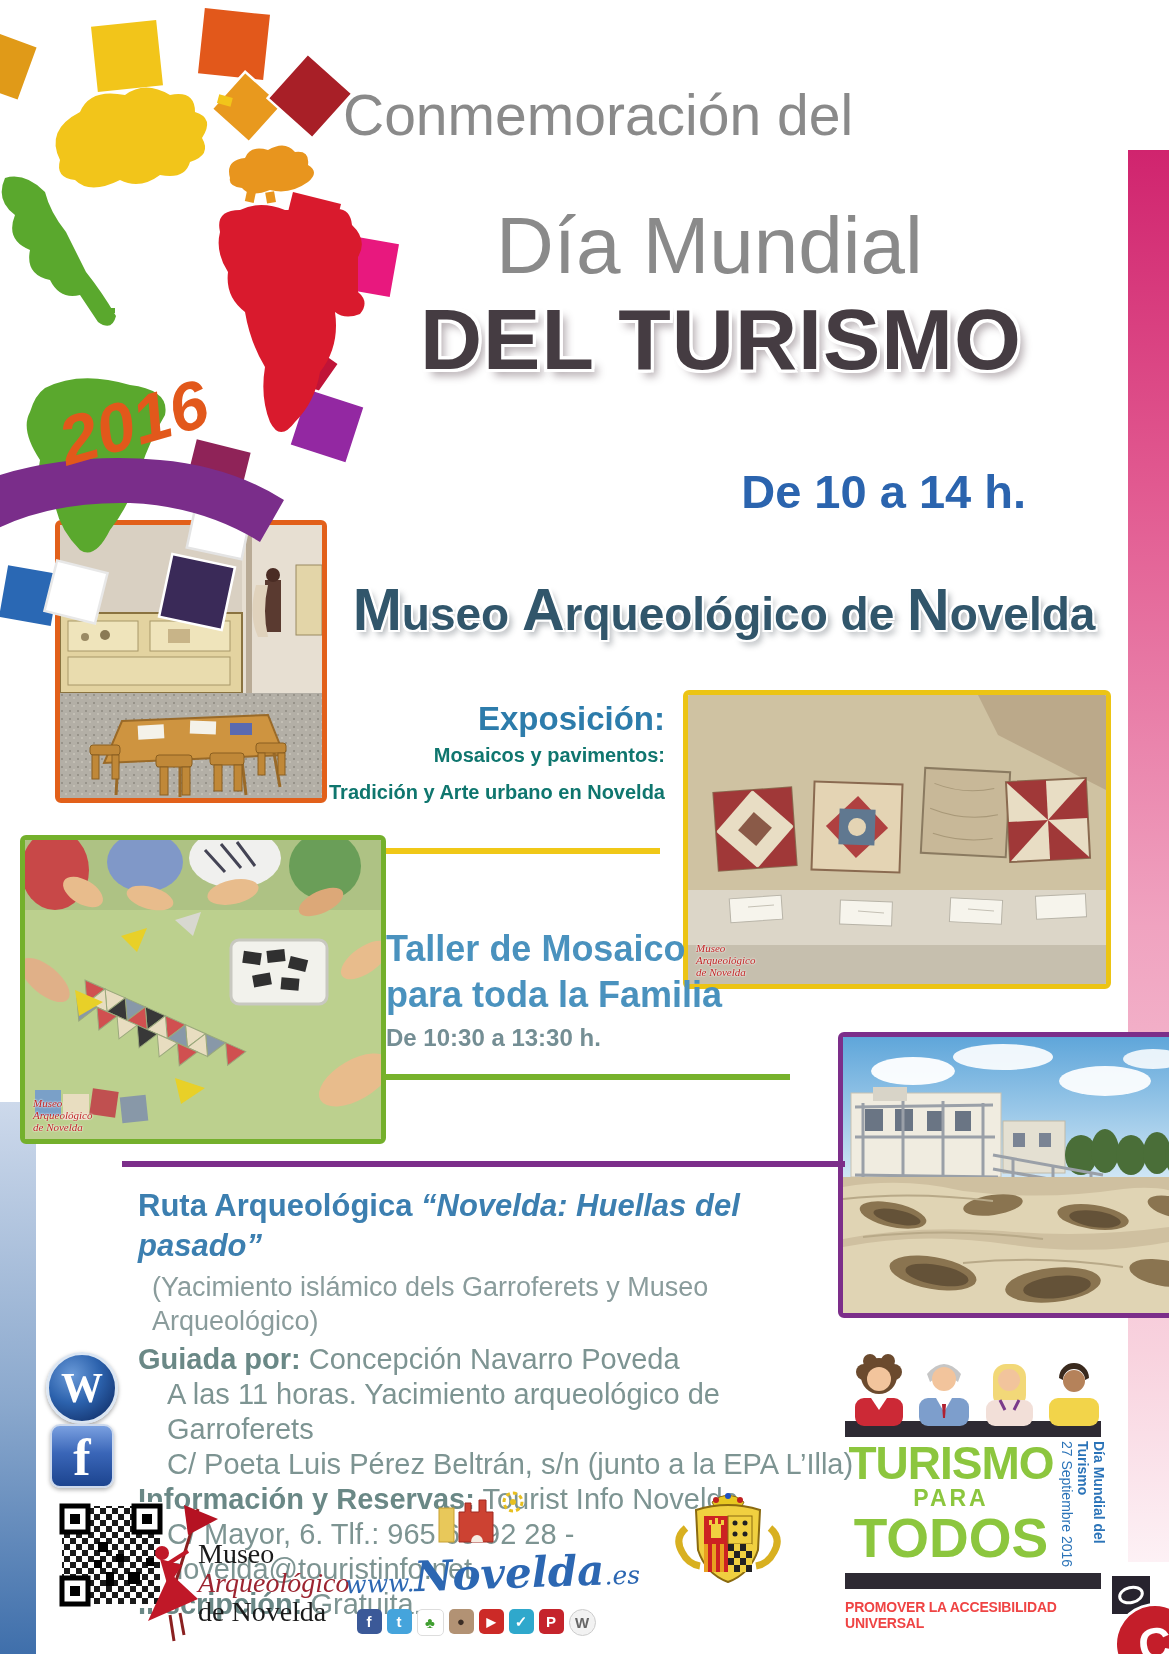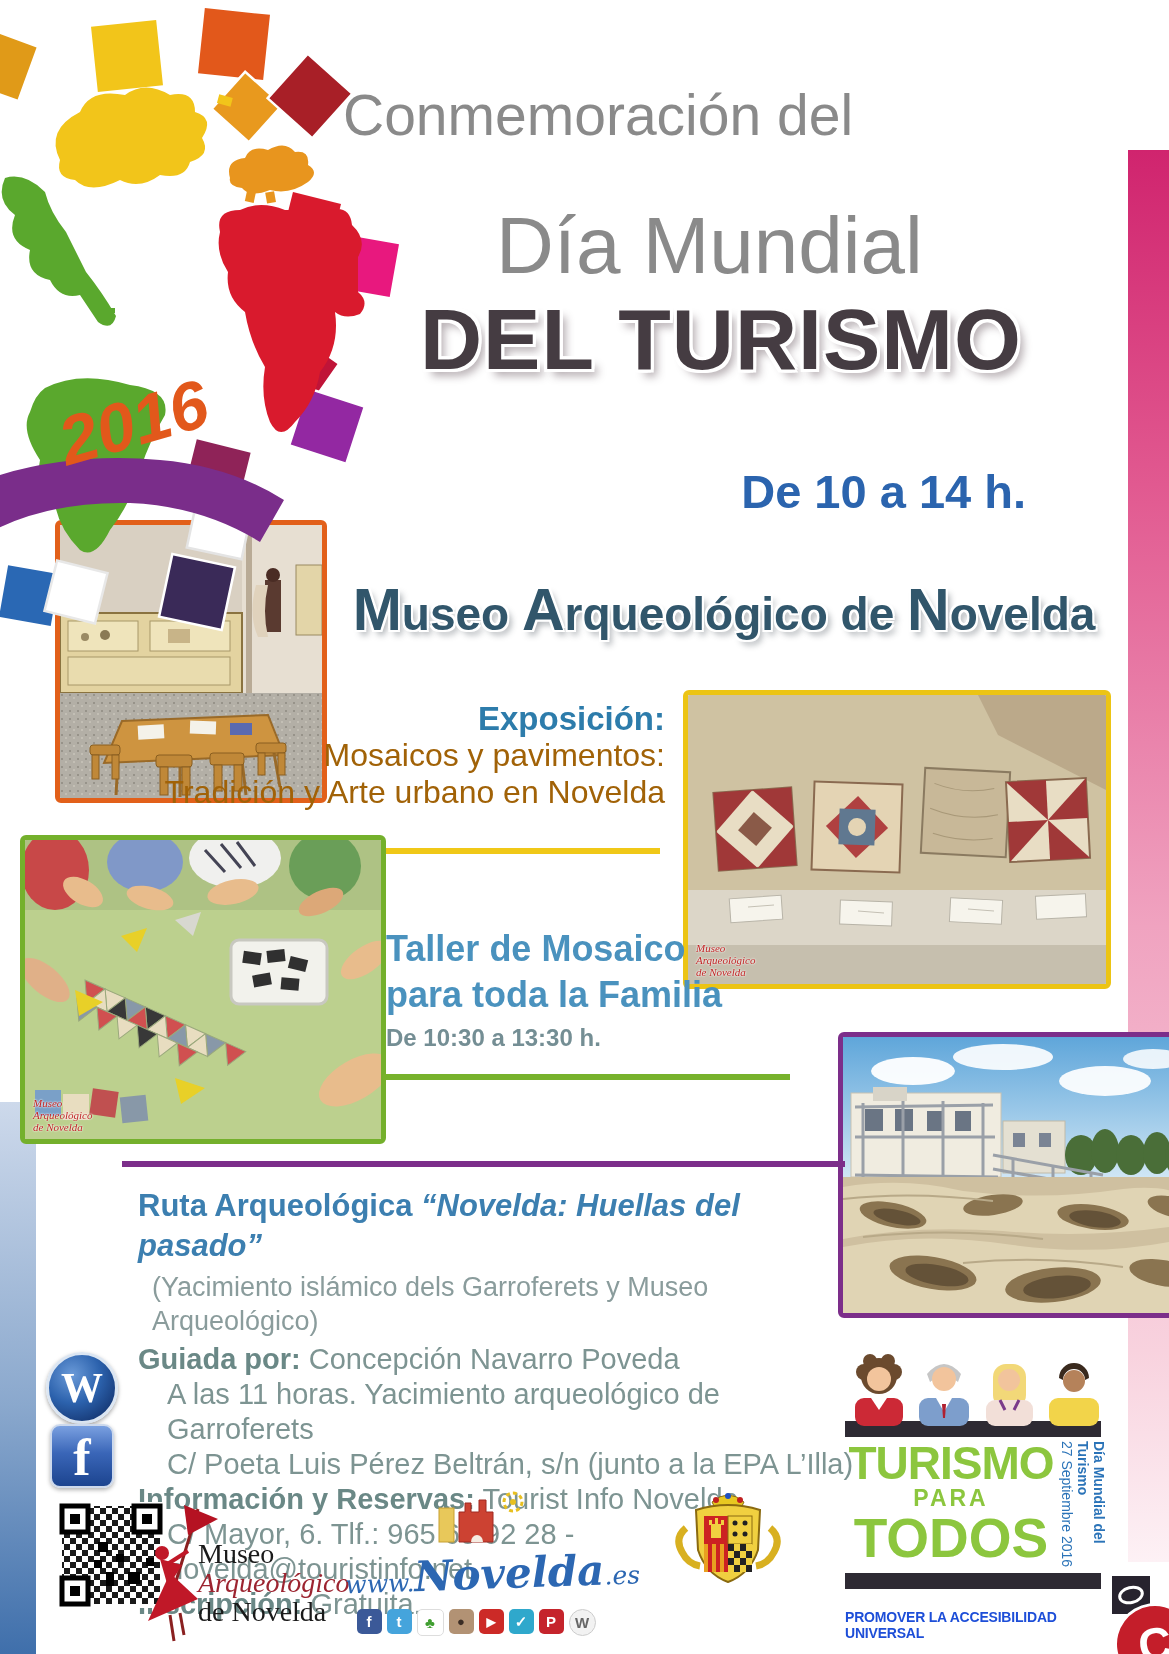--- a/index.html
+++ b/index.html
@@ -40,21 +40,21 @@
      font-size:11px;line-height:12px;font-style:italic;text-shadow:0 0 2px #fff,0 0 2px #fff;}
 
   
   .line-yellow{left:130px;top:848px;width:530px;height:6px;background:#f0c818;}
   .line-green{left:383px;top:1074px;width:407px;height:6px;background:#77b22c;}
   .line-purple{left:122px;top:1161px;width:723px;height:6px;background:#7c2e8a;}
 
   
   .expo{right:504px;top:700px;text-align:right;line-height:37px;}
   .expo .h{font-size:33px;font-weight:bold;color:#2d7cab;}
-  .expo .s{font-size:32px;font-weight:normal;color:#a16207;}
+  .expo .s{font-size:20px;font-weight:bold;color:#0f766e;}
   .taller{left:386px;top:926px;line-height:46px;}
   .taller .h{font-size:36px;font-weight:bold;color:#4a92be;}
   .taller .tm{font-size:24px;font-weight:bold;color:#748e94;line-height:40px;}
 
   .ruta{left:138px;top:1186px;width:716px;}
   .ruta .rh{font-size:31px;font-weight:bold;color:#3c7fb0;line-height:40px;}
   .ruta .rh .q{font-style:italic;}
   .ruta .sub{font-size:27px;color:#8a9c9c;margin:4px 0 4px 14px;line-height:34px;}
   .ruta .l{font-size:29px;line-height:35px;color:#7d9492;}
   .ruta .l b{color:#6a8886;}
@@ -102,21 +102,21 @@
   .tpt{left:845px;top:1352px;width:262px;}
   .tpt .bar{width:256px;height:16px;background:#2e2a33;}
   .tpt .bar1{margin-top:-5px;}
   .tpt .row{display:flex;margin-top:4px;}
   .tpt .txts{width:212px;text-align:center;color:#8cc63e;font-weight:bold;}
   .tpt .l1{font-size:46px;letter-spacing:-1px;line-height:44px;}
   .tpt .l2{font-size:23px;letter-spacing:3px;line-height:26px;}
   .tpt .l3{font-size:55px;letter-spacing:0px;line-height:54px;}
   .tpt .vside{writing-mode:vertical-rl;height:132px;color:#2a73b8;font-size:14px;line-height:16px;margin-left:2px;}
   .tpt .vside .b{font-weight:bold;}
-  .tpt .tag{margin-top:20px;font-size:14px;font-weight:bold;color:#1d4ed8;letter-spacing:-0.2px;width:262px;}
+  .tpt .tag{margin-top:10px;font-size:14px;font-weight:bold;color:#ef4444;letter-spacing:-0.2px;width:262px;}
 
   .unwto{left:1112px;top:1576px;width:38px;height:38px;background:#27232e;
      display:flex;align-items:center;justify-content:center;}
   .unwto .oval{width:20px;height:12px;border:3px solid #fff;border-radius:50%;transform:rotate(-14deg);}
   .redc{left:1117px;top:1606px;width:76px;height:76px;border-radius:50%;background:#c41e2a;
      color:#fff;font-weight:bold;font-size:46px;display:flex;align-items:center;justify-content:center;
      transform:rotate(-8deg);box-shadow:0 0 0 3px #fff;}
 </style>
 </head>
 <body>

